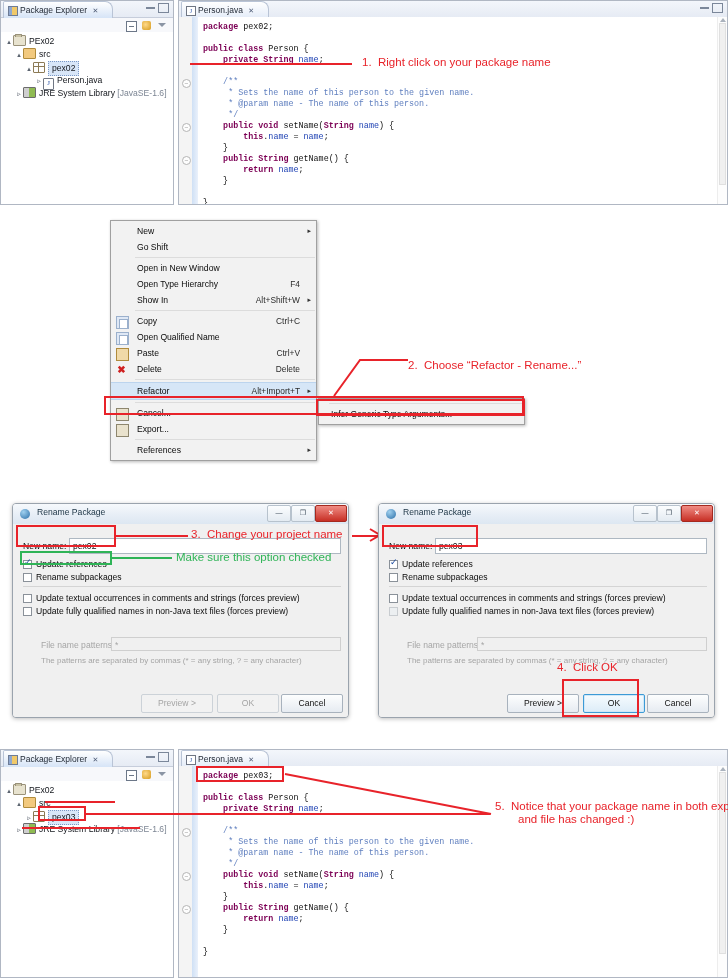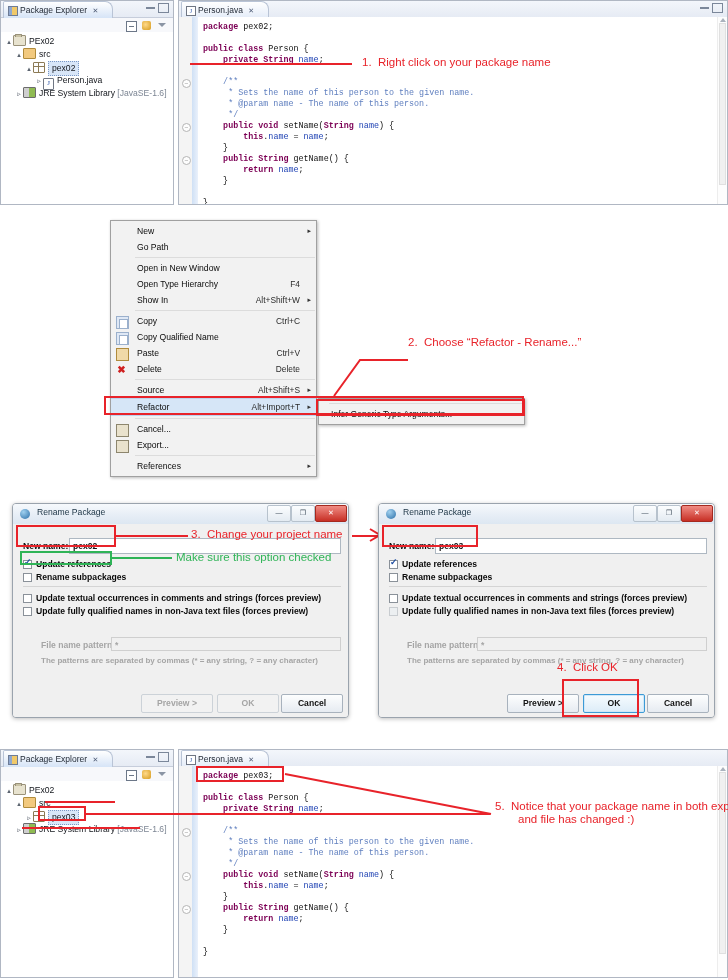--- a/index.html
+++ b/index.html
@@ -66,21 +66,21 @@
   .ic-imp,.ic-exp{background:#e9e2cd;border:1px solid #8d866e;}
   .submenu{position:absolute;background:#f2f2f2;border:1px solid #a0a0a0;box-shadow:1px 1px 3px rgba(0,0,0,.28);}
 
   
   .dlg{position:absolute;background:#f0f0f0;border:1px solid #9aa3ad;border-radius:4px;box-shadow:0 1px 4px rgba(0,0,0,.25);box-sizing:border-box;}
   .dlg-tb{position:relative;height:20px;background:linear-gradient(to bottom,#f6f9fc 0%,#e7eef6 55%,#dde7f2 100%);border-bottom:1px solid #c4ced9;border-radius:3px 3px 0 0;}
   .dlg-title{position:absolute;left:24px;top:3px;font-size:8.6px;color:#1b3344;}
   .dlg-ic{position:absolute;left:7px;top:5px;width:10px;height:10px;border-radius:50%;background:radial-gradient(circle at 35% 30%,#9fd0ef,#2a6ea8);}
   .wbtn{position:absolute;top:1px;width:22px;height:15px;border:1px solid #b7c2cd;border-radius:2px;background:linear-gradient(to bottom,#fbfdfe,#e4ebf2);font-size:7px;color:#44525f;text-align:center;line-height:14px;}
   .wbtn.close{background:linear-gradient(to bottom,#f08c84,#c72f25);border-color:#a5291f;color:#fff;width:30px;}
-  .dlg-body{position:absolute;left:0;right:0;top:20px;bottom:0;background:#f0f0f0;border-radius:0 0 3px 3px;font-weight:bold;}
+  .dlg-body{position:absolute;left:0;right:0;top:20px;bottom:0;background:#f0f0f0;border-radius:0 0 3px 3px;}
   .lbl{position:absolute;font-size:8.6px;color:#0a0a0a;white-space:nowrap;}
   .lbl.dim{color:#a5a5a5;}
   .txt{position:absolute;background:#ffffff;border:1px solid #aeb8c2;font-size:8.6px;color:#111;padding:1px 3px;box-sizing:border-box;line-height:13px;}
   .txt.dis{background:#f0f0f0;border-color:#cfcfcf;color:#a5a5a5;}
   .cb{position:absolute;width:9px;height:9px;border:1px solid #8a9199;background:#fff;box-sizing:border-box;}
   .cb.on:after{content:"✓";position:absolute;left:0px;top:-4px;font-size:9px;color:#1a4aa0;}
   .cb.dis{border-color:#c8ccd0;background:#eceff1;}
   .hr{position:absolute;height:1px;background:#d4d4d4;}
   .btn{position:absolute;height:17px;border:1px solid #a8b2bd;border-radius:2px;background:linear-gradient(to bottom,#fdfefe,#e6ebf1);font-size:8.6px;color:#131313;text-align:center;line-height:16px;}
   .btn.dis{color:#a5a5a5;background:#f2f2f2;border-color:#ccd2d8;}
@@ -167,32 +167,31 @@
   </div>
 </div>
 
 <div class="rline" style="left:190px;top:63px;width:162px;"></div>
 <div class="ann" style="left:362px;top:56px;">1.  Right click on your package name</div>
 
 <div class="ctxmenu" style="left:110px;top:220px;width:205px;">
   <div class="strip"></div>
   <div id="ctxmenu-items" style="position:relative;padding:2px 0;">
       <div class="mi"><span>New</span><span class="arr">▸</span></div>
-      <div class="mi"><span>Go Path</span></div>
+      <div class="mi"><span>Go Shift</span></div>
       <div class="msep"></div>
       <div class="mi"><span>Open in New Window</span></div>
       <div class="mi"><span>Open Type Hierarchy</span><span class="acc">F4</span></div>
       <div class="mi"><span>Show In</span><span class="acc">Alt+Shift+W</span><span class="arr">▸</span></div>
       <div class="msep"></div>
       <div class="mi"><span>Copy</span><span class="acc">Ctrl+C</span><span class="mi-ic ic-copy"></span></div>
-      <div class="mi"><span>Copy Qualified Name</span><span class="mi-ic ic-copy"></span></div>
+      <div class="mi"><span>Open Qualified Name</span><span class="mi-ic ic-copy"></span></div>
       <div class="mi"><span>Paste</span><span class="acc">Ctrl+V</span><span class="mi-ic ic-paste"></span></div>
       <div class="mi"><span>Delete</span><span class="acc">Delete</span><span class="mi-ic ic-del">✖</span></div>
       <div class="msep"></div>
-      <div class="mi"><span>Source</span><span class="acc">Alt+Shift+S</span><span class="arr">▸</span></div>
       <div class="mi hl"><span>Refactor</span><span class="acc">Alt+Import+T</span><span class="arr">▸</span></div>
       <div class="msep"></div>
       <div class="mi"><span>Cancel...</span><span class="mi-ic ic-imp"></span></div>
       <div class="mi"><span>Export...</span><span class="mi-ic ic-exp"></span></div>
       <div class="msep"></div>
       <div class="mi"><span>References</span><span class="arr">▸</span></div>
     </div>
 </div>
 
 <div class="submenu" style="left:318px;top:398px;width:205px;">
@@ -200,21 +199,21 @@
   <div id="submenu-items" style="position:relative;padding:2px 0;">
       <div class="msep" style="margin-left: 10px;"></div>
       <div class="mi" style="padding-left: 12px;"><span>Infer Generic Type Arguments...</span></div>
     </div>
 </div>
 
 <div class="rbox" style="left:104px;top:396px;width:420px;height:19px;"></div>
 
 <div class="rbox" style="left:316px;top:399px;width:209px;height:17px;"></div>
 
-<div class="ann" style="left:408px;top:336px;">2.  Choose “Refactor - Rename...”</div>
+<div class="ann" style="left:408px;top:359px;">2.  Choose “Refactor - Rename...”</div>
 <svg class="abs" style="left:330px;top:352px;width:80px;height:48px;" viewBox="0 0 80 48">
   <polyline points="78,8 30,8 4,44" fill="none" stroke="#e8232a" stroke-width="2"></polyline>
 </svg>
 
 <div class="dlg" style="left:12px;top:503px;width:337px;height:215px;">
   <div class="dlg-tb">
     <div class="dlg-ic"></div>
     <div class="dlg-title">Rename Package</div>
     <div class="wbtn" style="right:57px;">—</div>
     <div class="wbtn" style="right:33px;">❐</div>

